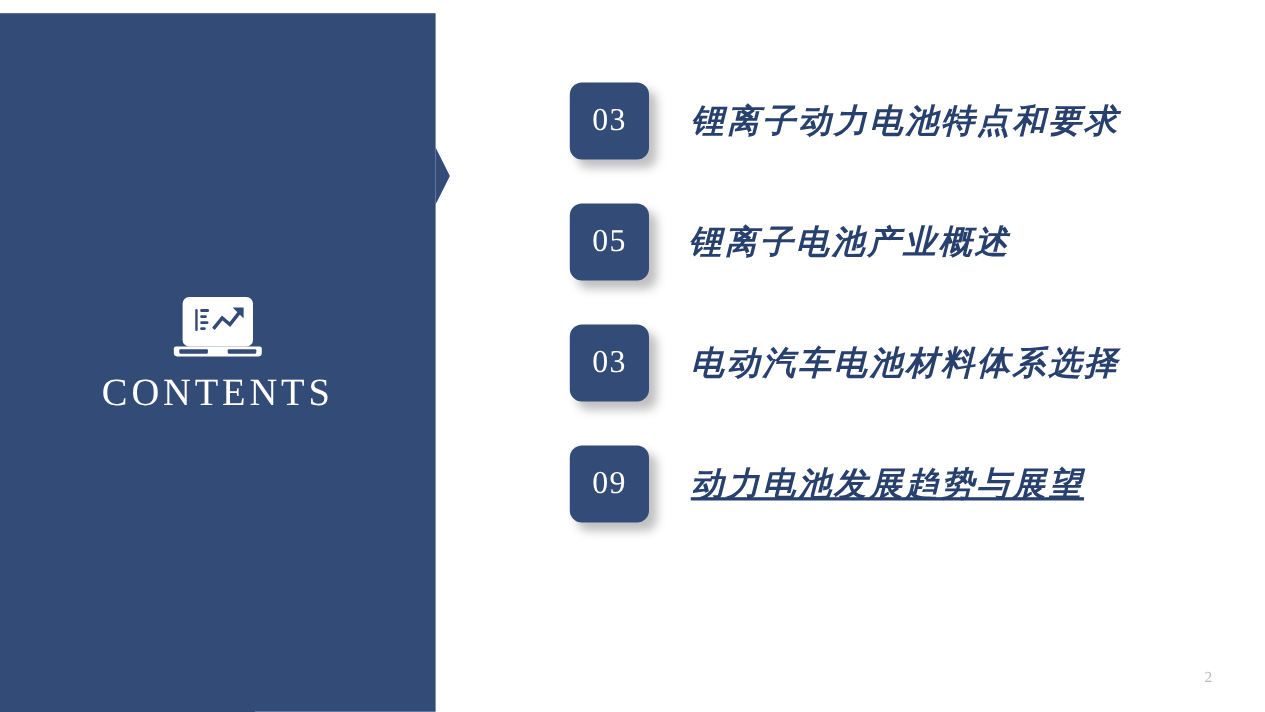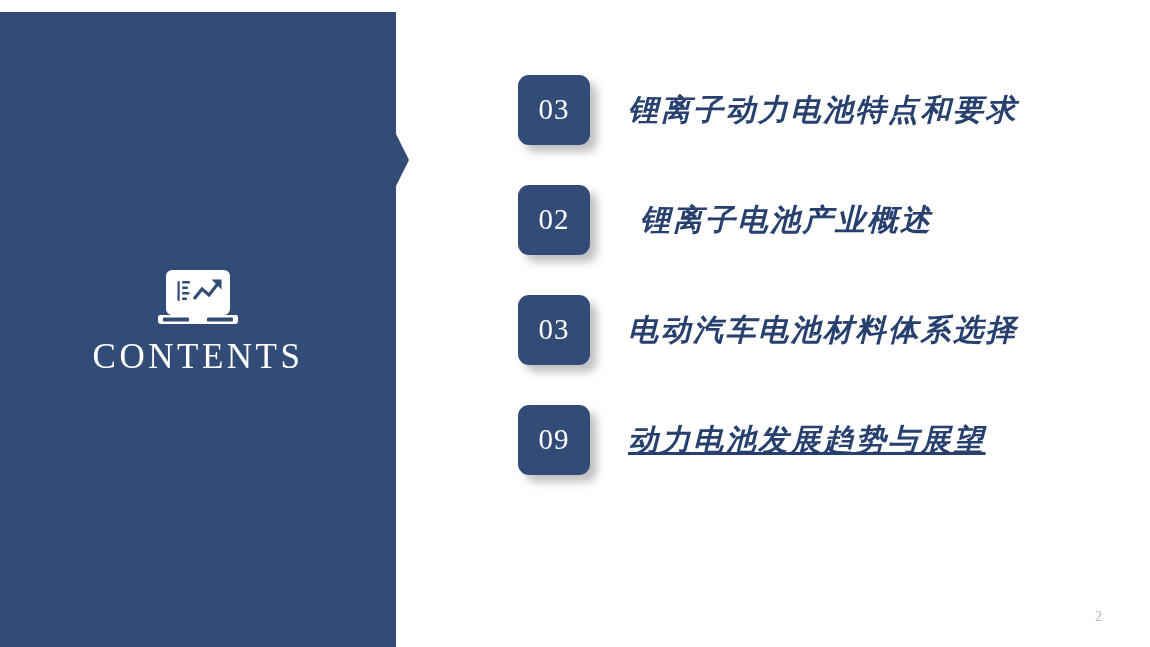--- a/index.html
+++ b/index.html
@@ -119,21 +119,21 @@
     white-space: nowrap;
   }
 
   
   #toc-item-1 { top: 75px;  }
   #toc-item-2 { top: 185px; }
   #toc-item-3 { top: 295px; }
   #toc-item-4 { top: 405px; }
 
   #toc-label-1 { left: 110px; }
-  #toc-label-2 { left: 122px; }
+  #toc-label-2 { left: 108px; }
   #toc-label-3 { left: 110px; text-align: center; }
   #toc-label-4 { left: 110px; text-decoration: underline; }
 
   
   #page-number {
     position: absolute;
     right: 48px;
     bottom: 22px;
     color: #b8b8bc;
     font-family: "Liberation Serif", "DejaVu Serif", serif;
@@ -177,21 +177,21 @@
   </div>
 
   <div id="toc-list">
 
     <div class="toc-item" id="toc-item-1">
       <div class="toc-badge">03</div>
       <div class="toc-label" id="toc-label-1">锂离子动力电池特点和要求</div>
     </div>
 
     <div class="toc-item" id="toc-item-2">
-      <div class="toc-badge">02</div>
+      <div class="toc-badge">05</div>
       <div class="toc-label" id="toc-label-2">锂离子电池产业概述</div>
     </div>
 
     <div class="toc-item" id="toc-item-3">
       <div class="toc-badge">03</div>
       <div class="toc-label" id="toc-label-3">电动汽车电池材料体系选择</div>
     </div>
 
     <div class="toc-item" id="toc-item-4">
       <div class="toc-badge">09</div>

